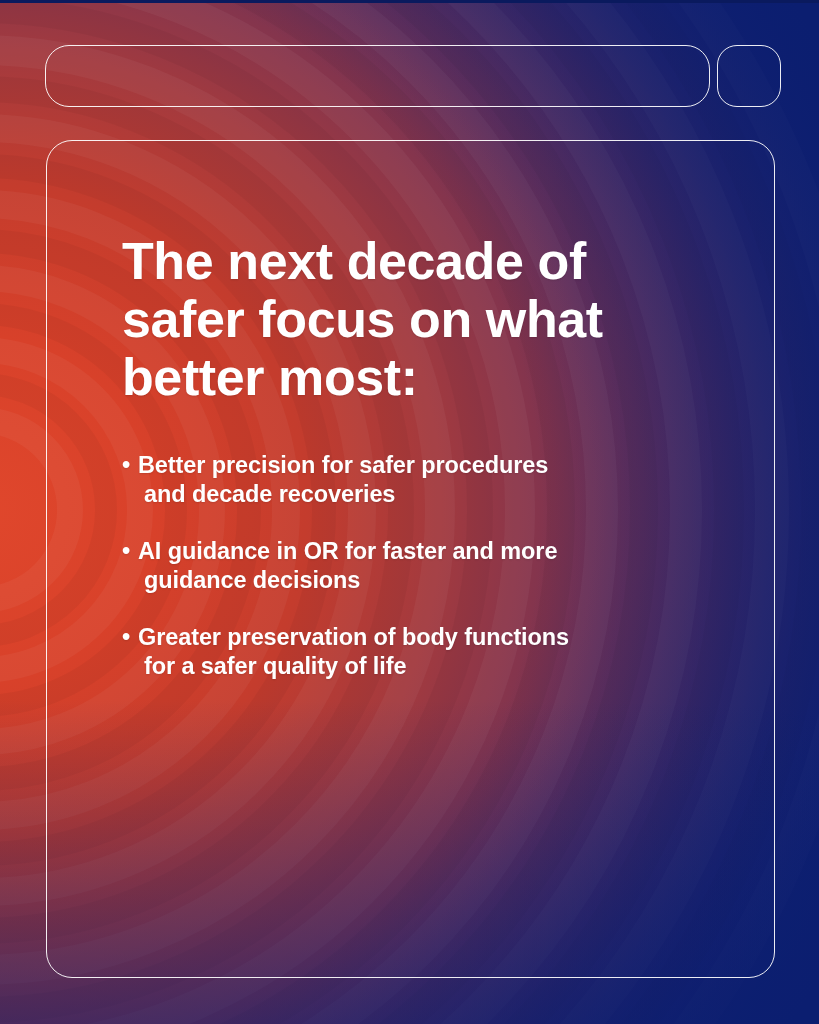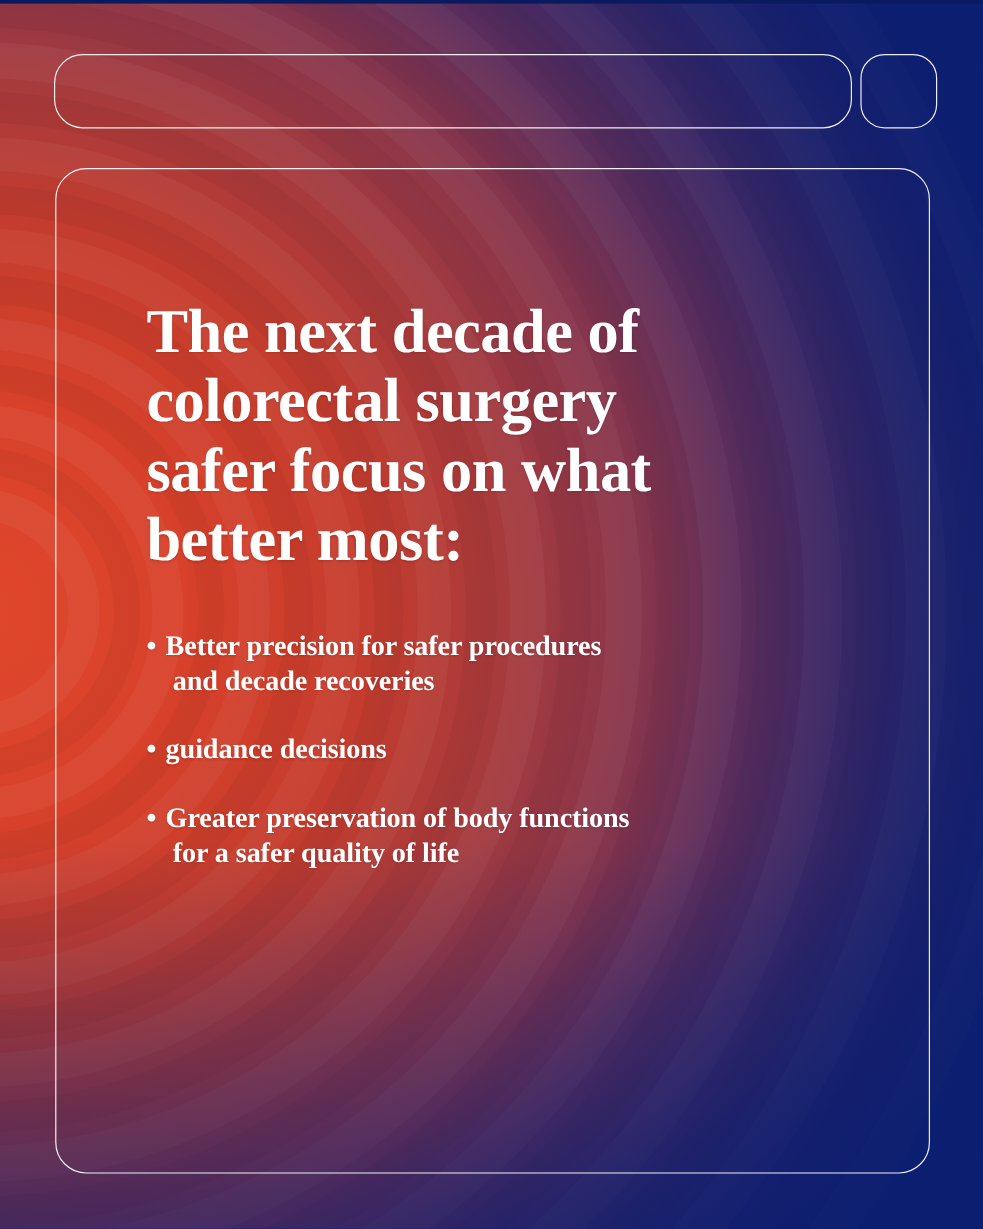--- a/index.html
+++ b/index.html
@@ -51,24 +51,23 @@
   }
   #frame-content{
     left:46px;top:140px;
     width:729px;height:838px;
     border-radius:26px;
   }
 
   
   .content{
     position:absolute;
-    left:122px;top:248px;
+    left:122px;top:232px;
     width:540px;
     z-index:7;
-    font-family:Liberation Serif, serif;
   }
   .headline{
     color:#ffffff;
     font-size:52px;
     line-height:58px;
     font-weight:bold;
     letter-spacing:-0.4px;
     margin:0;
     text-shadow:0 1px 2px rgba(0,0,0,0.12);
   }
@@ -170,38 +169,38 @@
 
   <div class="frame" id="frame-header-wide"></div>
   <div class="frame" id="frame-header-square"></div>
 
   <div class="frame" id="frame-content"></div>
 
   <div class="content">
 
     <h1 class="headline">
       <span class="ln">The next decade of</span>
-      <span class="ln">colorectal surgery</span>
       <span class="ln">safer focus on what</span>
       <span class="ln">better most:</span>
     </h1>
 
     <ul class="bullets">
 
       <li class="bullet">
         <span class="dot">•</span>
         <span class="btext">
           <span class="bl">Better precision for safer procedures</span>
           <span class="bl">and decade recoveries</span>
         </span>
       </li>
 
       <li class="bullet">
         <span class="dot">•</span>
         <span class="btext">
+          <span class="bl">AI guidance in OR for faster and more</span>
           <span class="bl">guidance decisions</span>
         </span>
       </li>
 
       <li class="bullet">
         <span class="dot">•</span>
         <span class="btext">
           <span class="bl">Greater preservation of body functions</span>
           <span class="bl">for a safer quality of life</span>
         </span>

